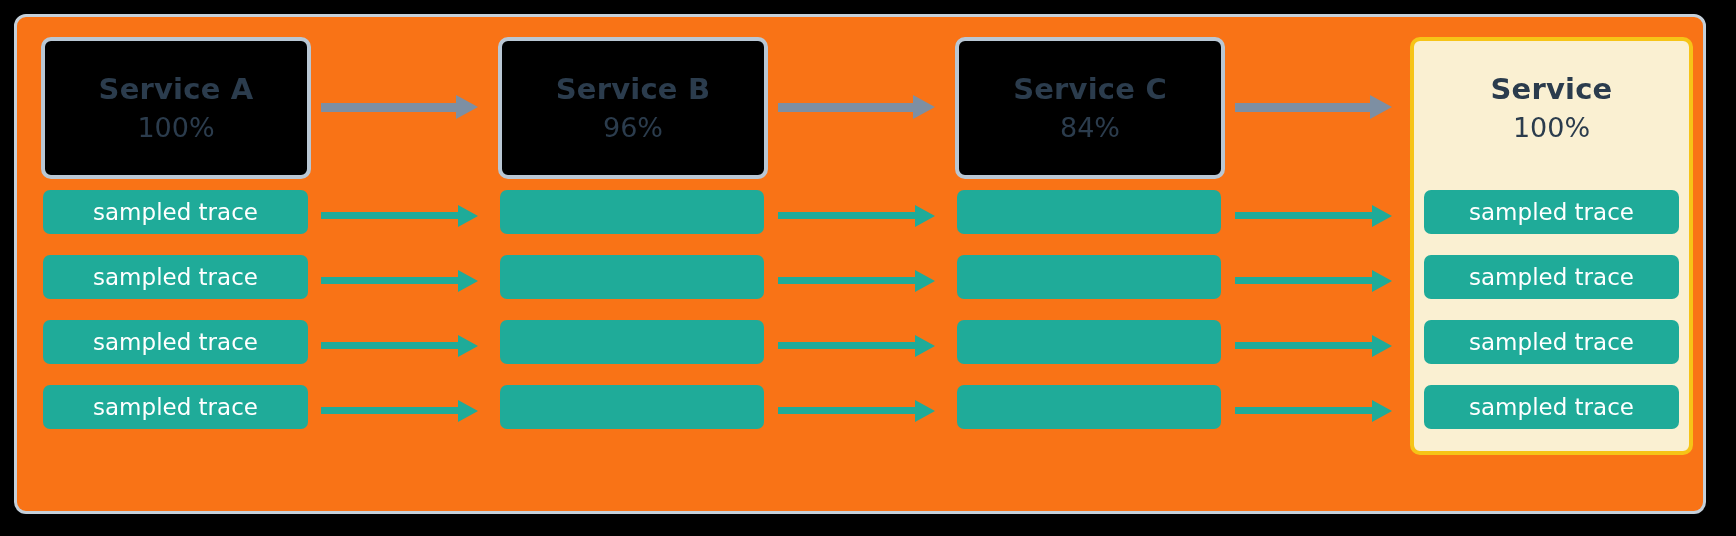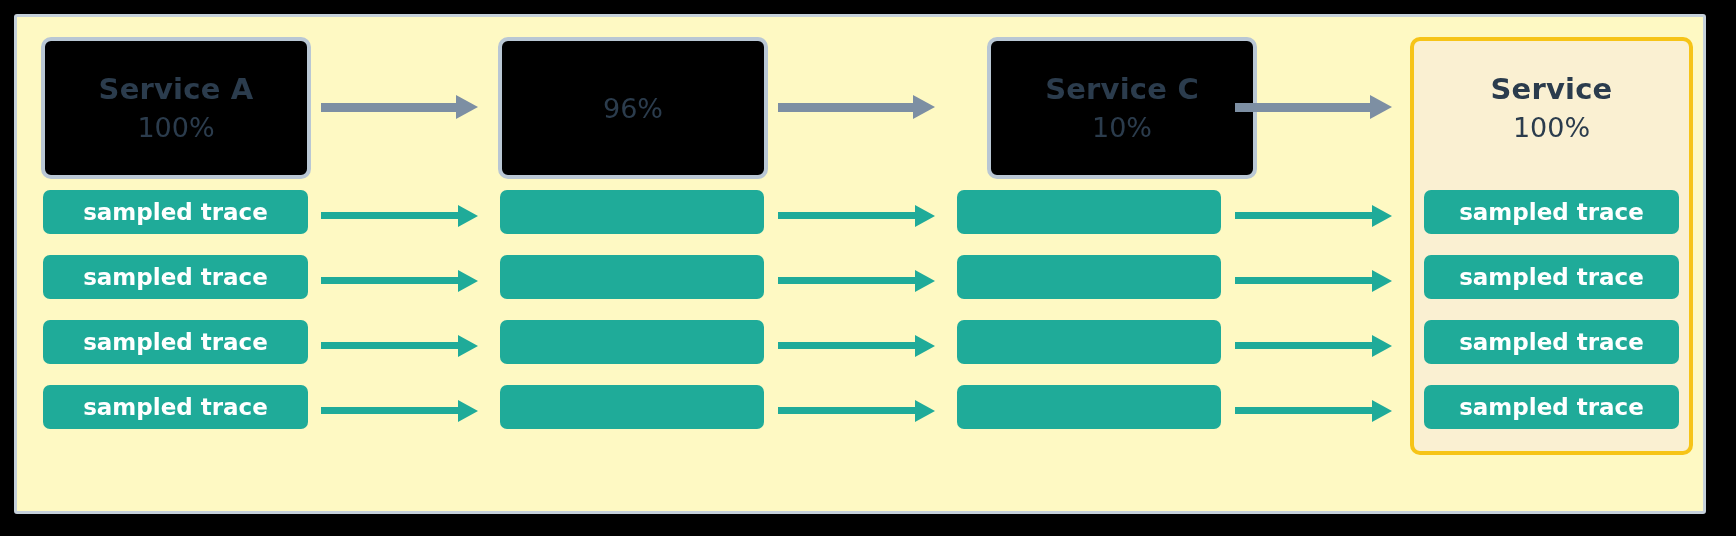--- a/index.html
+++ b/index.html
@@ -16,22 +16,22 @@
 
   
   #diagram-frame {
     position: absolute;
     left: 14px;
     top: 14px;
     width: 1692px;
     height: 500px;
     box-sizing: border-box;
     border: 3px solid #c5d0da;
-    border-radius: 3px;
-    background: #fef9c3;
+    border-radius: 12px;
+    background: #f97316;
   }
 
   
   #result-panel {
     position: absolute;
     left: 1407px;
     top: 34px;
     width: 283px;
     height: 418px;
     box-sizing: border-box;
@@ -81,37 +81,37 @@
     align-items: center;
     justify-content: center;
     pointer-events: none;
   }
   #result-header .service-name,
   #result-header .service-pct { color: #2b3c4d; }
 
   
   .col1 { left: 38px;   }
   .col2 { left: 495px;  }
-  .col3 { left: 952px; margin-left: 32px;  }
+  .col3 { left: 952px;  }
 
   
   .trace-bar {
     position: absolute;
     height: 44px;
     background: #1fab99;
     border-radius: 7px;
     display: flex;
     align-items: center;
     justify-content: center;
     box-sizing: border-box;
   }
   .trace-bar .trace-label {
     font-size: 23px;
     color: #ffffff;
-    font-weight: 700;
+    font-weight: 400;
     white-space: nowrap;
   }
   .bar-c1 { left: 40px;   width: 265px; }
   .bar-c2 { left: 497px;  width: 264px; }
   .bar-c3 { left: 954px;  width: 264px; }
   .bar-c4 { left: 1421px; width: 255px; }
 
   
   .arrow {
     position: absolute;
@@ -156,26 +156,27 @@
 <div id="diagram-frame">
 
   <div id="result-panel" style="left:1393px; top:20px;"></div>
 
   <div class="service-box col1" style="left:24px; top:20px;">
     <div class="service-name">Service A</div>
     <div class="service-pct">100%</div>
   </div>
 
   <div class="service-box col2" style="left:481px; top:20px;">
+    <div class="service-name">Service B</div>
     <div class="service-pct">96%</div>
   </div>
 
   <div class="service-box col3" style="left:938px; top:20px;">
     <div class="service-name">Service C</div>
-    <div class="service-pct">10%</div>
+    <div class="service-pct">84%</div>
   </div>
 
   <div id="result-header" style="left:1393px; top:20px;">
     <div class="service-name">Service</div>
     <div class="service-pct">100%</div>
   </div>
 
   <div class="arrow ga1" style="top:86px; left:304px;">
     <div class="shaft" style="width:135px;"></div>
     <div class="head" style="left:135px;"></div>

